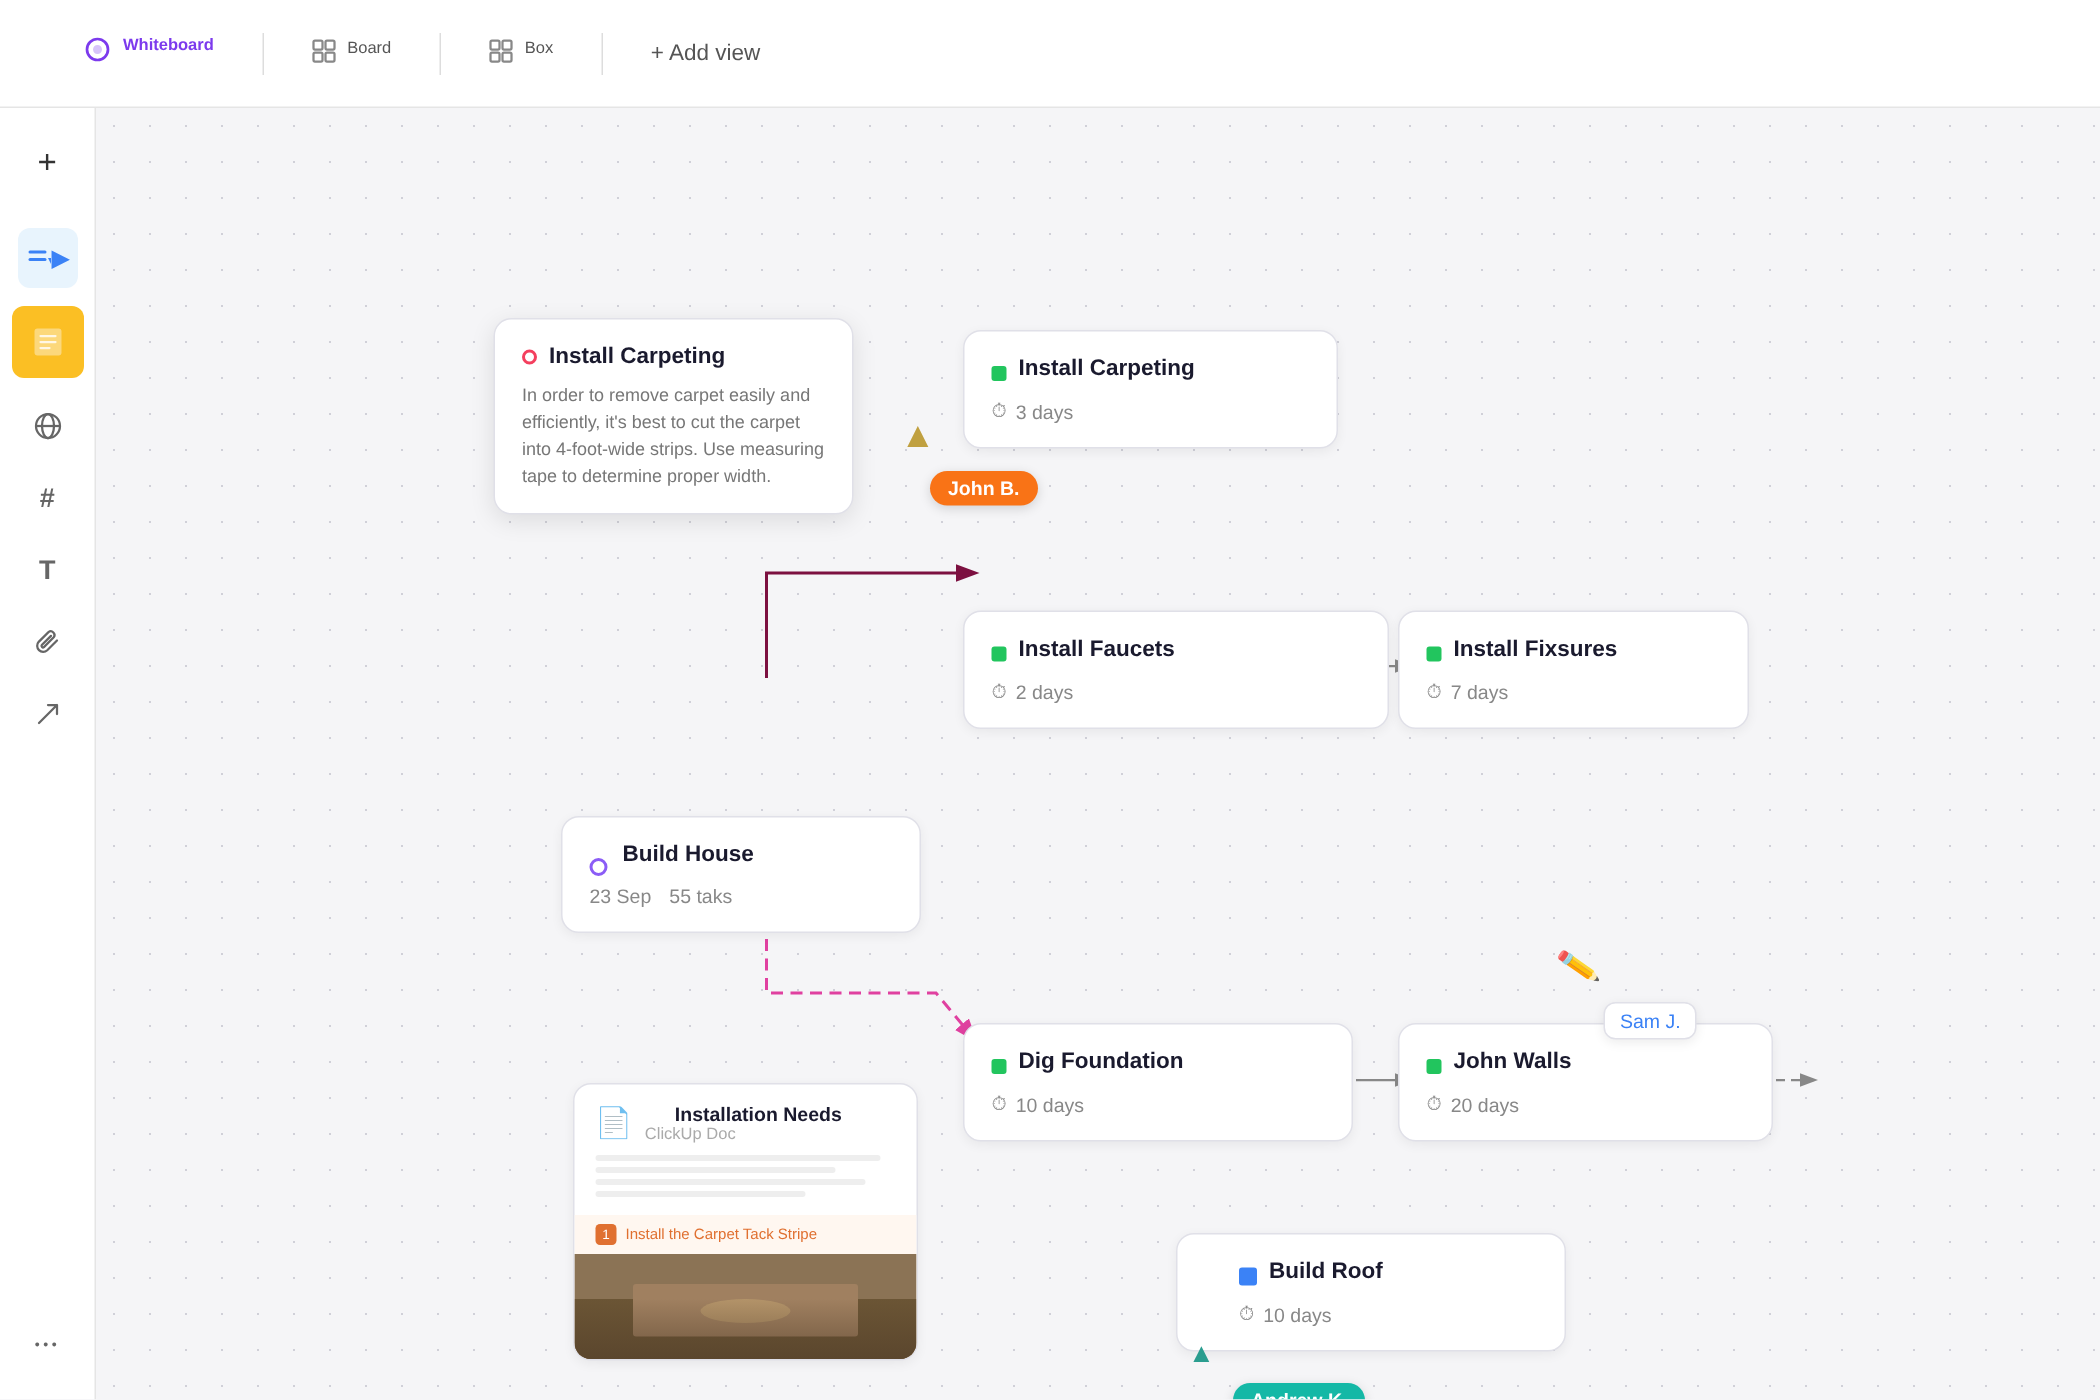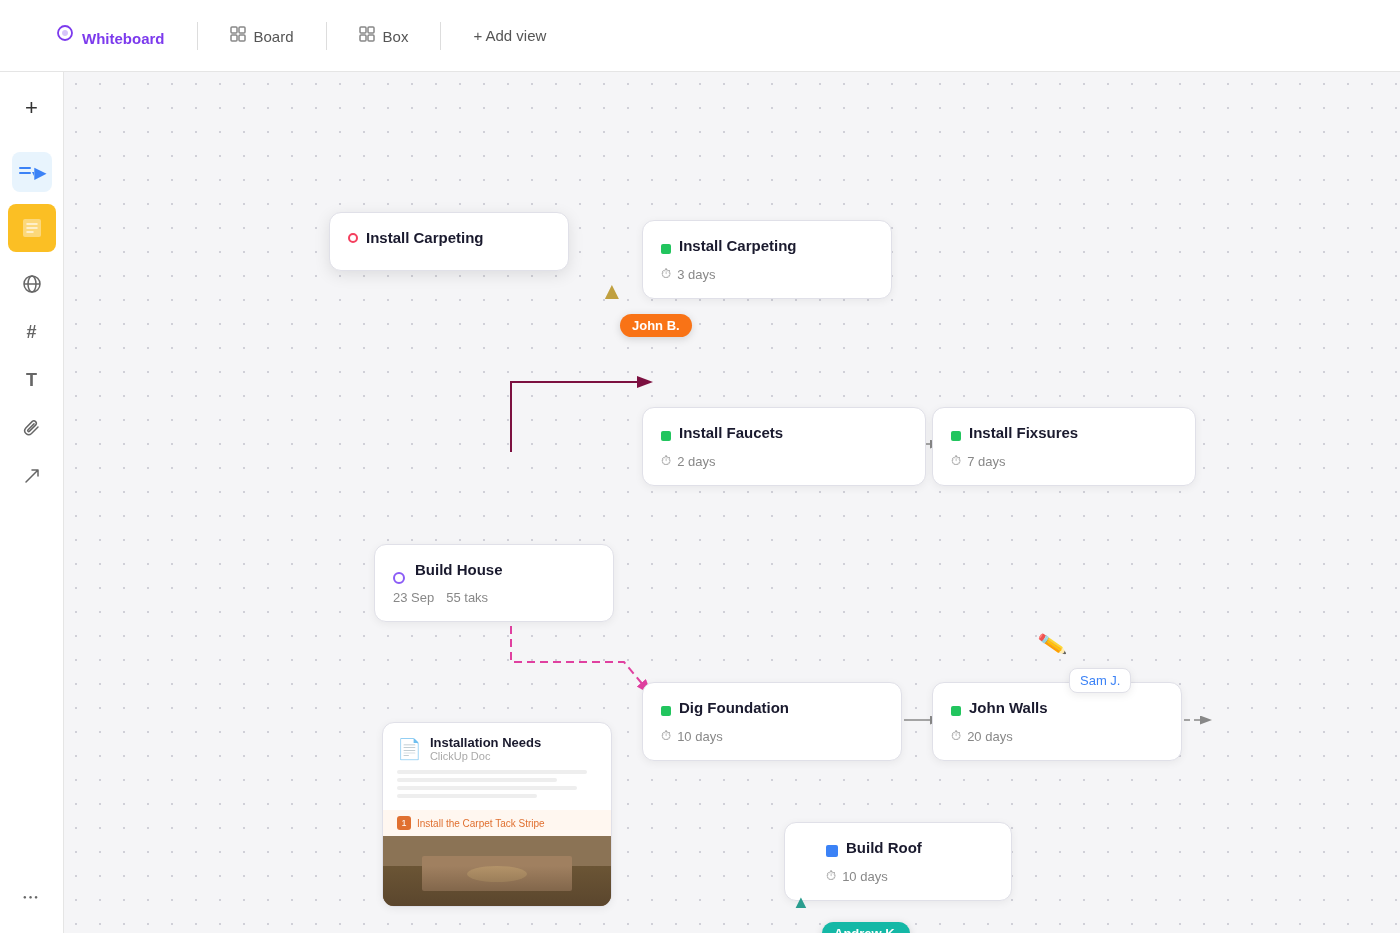--- a/index.html
+++ b/index.html
@@ -46,25 +46,25 @@
       color: #1a1a2e;
     }
     .topbar-nav {
       display: flex;
       align-items: center;
       gap: 8px;
       margin-left: 16px;
     }
     .nav-item {
       display: flex;
-      align-items: flex-end;
+      align-items: flex-start;
       gap: 8px;
       padding: 8px 16px;
       border-radius: 8px;
-      font-size: 15px;
+      font-size: 11px;
       font-weight: 500;
       cursor: pointer;
       color: #555;
     }
     .nav-item.active {
       color: #7c3aed;
       font-weight: 600;
     }
     .topbar-divider {
       width: 1px;
@@ -232,20 +232,21 @@
     .doc-card-header {
       display: flex;
       align-items: center;
       gap: 8px;
       padding: 12px 14px 8px;
     }
     .doc-title {
       font-size: 13px;
       font-weight: 600;
       color: #1a1a2e;
+      margin-left: 20px;
     }
     .doc-subtitle {
       font-size: 11px;
       color: #aaa;
     }
     .doc-lines {
       padding: 0 14px 8px;
     }
     .doc-line {
       height: 4px;
@@ -461,20 +462,21 @@
           <path d="M0,0 L0,6 L8,3 z" fill="#e040a0"></path>
         </marker>
       </defs>
     </svg>
 
     <div class="popup-card" style="left: 265px; top: 140px;">
       <div class="popup-card-title">
         <span style="width:10px;height:10px;border:2px solid #f43f5e;border-radius:50%;display:inline-block;flex-shrink:0;"></span>
         <span>Install Carpeting</span>
       </div>
+      <div class="popup-card-body">In order to remove carpet easily and efficiently, it's best to cut the carpet into 4-foot-wide strips. Use measuring tape to determine proper width.</div>
     </div>
 
     <div class="cursor-arrow" style="left: 536px; top: 205px; font-size: 24px; color: #c0a040;">
       ▲
     </div>
 
     <div class="card" style="left: 578px; top: 148px; width: 250px;">
       <div style="display:flex; align-items:center; gap:8px; margin-bottom:6px;">
         <span class="card-dot green"></span>
         <span class="card-title">Install Carpeting</span>
@@ -491,21 +493,21 @@
       <div style="display:flex; align-items:center; gap:8px; margin-bottom:6px;">
         <span class="card-dot green"></span>
         <span class="card-title">Install Faucets</span>
       </div>
       <div class="card-meta">
         <span style="font-size:13px;">⏱</span>
         <span>2 days</span>
       </div>
     </div>
 
-    <div class="card" style="left: 868px; top: 335px; width: 264px;">
+    <div class="card" style="left: 868px; top: 335px; width: 234px;">
       <div style="display:flex; align-items:center; gap:8px; margin-bottom:6px;">
         <span class="card-dot green"></span>
         <span class="card-title">Install Fixsures</span>
       </div>
       <div class="card-meta">
         <span style="font-size:13px;">⏱</span>
         <span>7 days</span>
       </div>
     </div>
 
@@ -568,21 +570,21 @@
       <div class="card-meta">
         <span style="font-size:13px;">⏱</span>
         <span>20 days</span>
       </div>
     </div>
 
     <div class="sam-badge" style="left: 1005px; top: 596px;">Sam J.</div>
 
     <div class="pencil-icon" style="left: 975px; top: 560px;">✏️</div>
 
-    <div class="card" style="left: 720px; top: 750px; width: 228px; padding-left: 41px;">
+    <div class="card" style="left: 720px; top: 750px; width: 260px; padding-left: 41px;">
       <div style="display:flex; align-items:center; gap:8px; margin-bottom:6px;">
         <span style="width:12px;height:12px;background:#3b82f6;border-radius:2px;display:inline-block;flex-shrink:0;"></span>
         <span class="card-title">Build Roof</span>
       </div>
       <div class="card-meta">
         <span style="font-size:13px;">⏱</span>
         <span>10 days</span>
       </div>
     </div>
 

